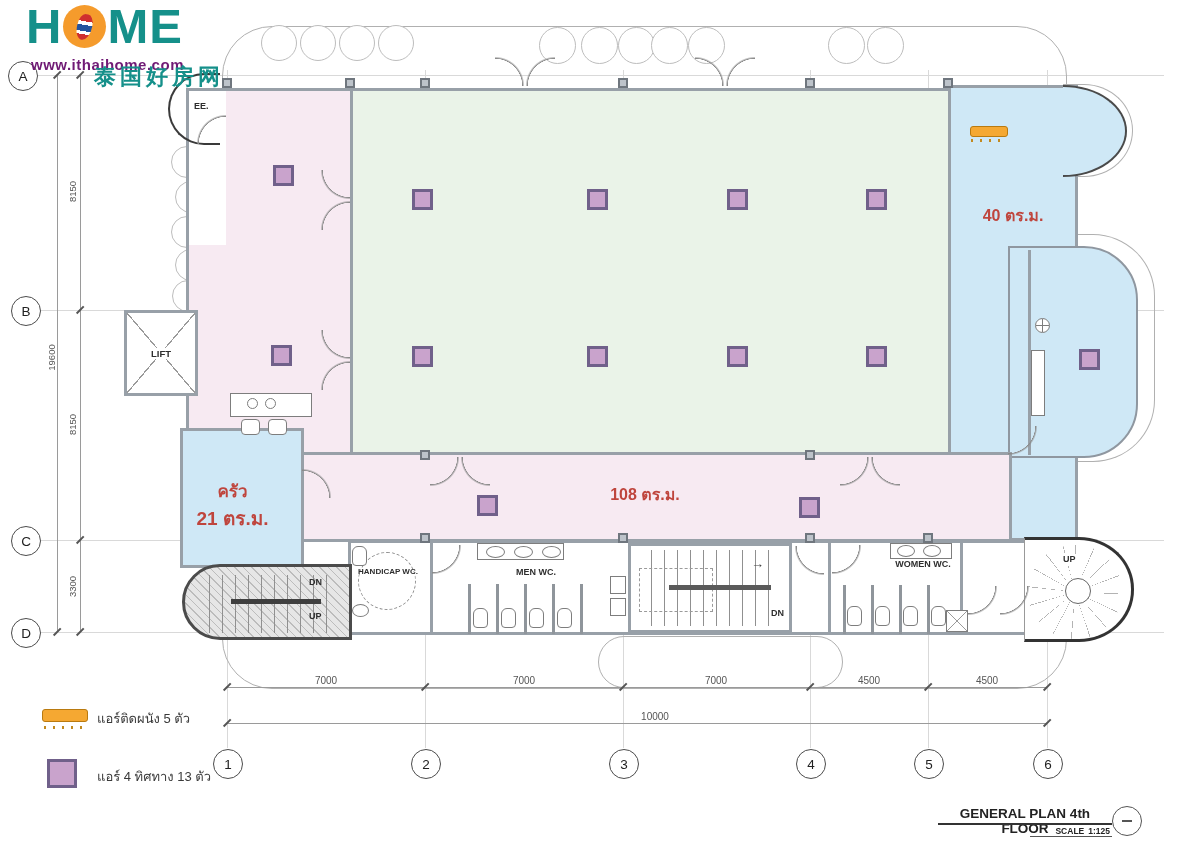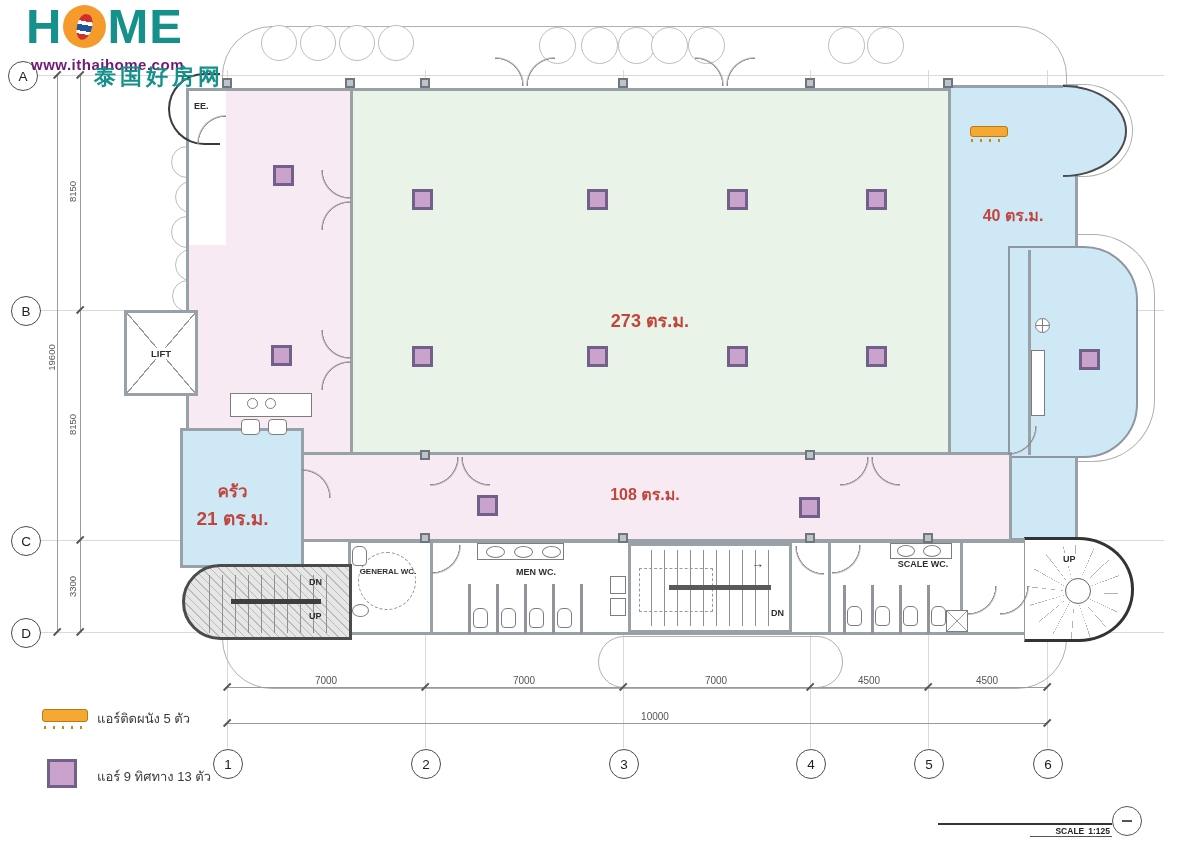--- a/index.html
+++ b/index.html
@@ -152,21 +152,21 @@
     <span class="bl" style="left:124px;top:44px;font-size:9px;">UP</span>
   </div>
 
   <div class="wv" style="left:430px;top:543px;height:89px;"></div>
   <div class="wv" style="left:828px;top:543px;height:89px;"></div>
   <div class="wv" style="left:960px;top:543px;height:89px;"></div>
 
   <div class="a" style="left:358px;top:552px;width:58px;height:58px;border:1.5px dashed #8f8f8f;border-radius:50%;"></div>
   <div class="seat" style="left:352px;top:546px;"></div>
   <div class="oval" style="left:352px;top:604px;width:15px;height:11px;"></div>
-  <div class="bl" style="left:352px;top:567px;width:72px;font-size:8px;text-align:center;line-height:1.3;">GENERAL WC.</div>
+  <div class="bl" style="left:352px;top:567px;width:72px;font-size:8px;text-align:center;line-height:1.3;">HANDICAP WC.</div>
 
   <div class="bl" style="left:505px;top:567px;width:62px;font-size:9px;text-align:center;">MEN WC.</div>
   <div class="fix" style="left:477px;top:543px;width:85px;height:15px;"></div>
   <div class="oval" style="left:486px;top:546px;width:17px;height:10px;"></div>
   <div class="oval" style="left:514px;top:546px;width:17px;height:10px;"></div>
   <div class="oval" style="left:542px;top:546px;width:17px;height:10px;"></div>
   <div class="stw" style="left:468px;top:584px;height:50px;"></div>
   <div class="stw" style="left:496px;top:584px;height:50px;"></div>
   <div class="stw" style="left:524px;top:584px;height:50px;"></div>
   <div class="stw" style="left:552px;top:584px;height:50px;"></div>
@@ -179,21 +179,21 @@
   <div class="fix" style="left:610px;top:598px;width:14px;height:16px;"></div>
 
   <div class="room" style="left:628px;top:543px;width:164px;height:90px;background:#fff;">
     <div class="a treads" style="left:20px;top:4px;width:124px;height:76px;"></div>
     <div class="a" style="left:8px;top:22px;width:74px;height:44px;border:1px dashed #9a9a9a;"></div>
     <div class="a" style="left:38px;top:39px;width:102px;height:5px;background:#5a5a5a;"></div>
     <span class="bl" style="left:120px;top:10px;font-size:13px;color:#444;">→</span>
     <span class="bl" style="left:140px;top:62px;font-size:9px;">DN</span>
   </div>
 
-  <div class="bl" style="left:885px;top:559px;width:76px;font-size:9px;text-align:center;">SCALE WC.</div>
+  <div class="bl" style="left:885px;top:559px;width:76px;font-size:9px;text-align:center;">WOMEN WC.</div>
   <div class="fix" style="left:890px;top:543px;width:60px;height:14px;"></div>
   <div class="oval" style="left:897px;top:545px;width:16px;height:10px;"></div>
   <div class="oval" style="left:923px;top:545px;width:16px;height:10px;"></div>
   <div class="stw" style="left:843px;top:585px;height:49px;"></div>
   <div class="stw" style="left:871px;top:585px;height:49px;"></div>
   <div class="stw" style="left:899px;top:585px;height:49px;"></div>
   <div class="stw" style="left:927px;top:585px;height:49px;"></div>
   <div class="seat" style="left:847px;top:606px;"></div>
   <div class="seat" style="left:875px;top:606px;"></div>
   <div class="seat" style="left:903px;top:606px;"></div>
@@ -216,21 +216,20 @@
   <div class="ac4" style="left:866px;top:346px;"></div>
   <div class="ac4" style="left:273px;top:165px;"></div>
   <div class="ac4" style="left:271px;top:345px;"></div>
   <div class="ac4" style="left:477px;top:495px;"></div>
   <div class="ac4" style="left:799px;top:497px;"></div>
   <div class="ac4" style="left:1079px;top:349px;"></div>
 
   <div class="acw" style="left:970px;top:126px;width:38px;height:11px;"></div>
   <div class="acwt" style="left:971px;top:139px;width:36px;"></div>
 
-  <div class="rl" style="left:575px;top:306px;width:150px;font-size:18px;">273 ตร.ม.</div>
   <div class="rl" style="left:570px;top:482px;width:150px;font-size:16px;">108 ตร.ม.</div>
   <div class="rl" style="left:185px;top:477px;width:95px;font-size:17px;">ครัว</div>
   <div class="rl" style="left:180px;top:503px;width:105px;font-size:19px;">21 ตร.ม.</div>
   <div class="rl" style="left:963px;top:203px;width:100px;font-size:16px;">40 ตร.ม.</div>
 
   <div class="bl" style="left:194px;top:101px;font-size:9px;">EE.</div>
 
   <div class="dline" style="left:57px;top:75px;width:1px;height:557px;"></div>
   <div class="dline" style="left:80px;top:75px;width:1px;height:557px;"></div>
   <div class="tick" style="left:75px;top:74px;"></div>
@@ -290,22 +289,23 @@
       <span>5</span>
     </div>
   <div class="bub" style="left:1033px;top:749px;">
       <span>6</span>
     </div>
 
   <div class="acw" style="left:42px;top:709px;width:46px;height:13px;"></div>
   <div class="acwt" style="left:44px;top:726px;width:42px;"></div>
   <div class="a" style="left:97px;top:708px;font-size:13px;color:#3a3a3a;">แอร์ติดผนัง 5 ตัว</div>
   <div class="a" style="left:47px;top:759px;width:30px;height:29px;background:#c9a3cc;border:3.5px solid #70608a;"></div>
-  <div class="a" style="left:97px;top:766px;font-size:13px;color:#3a3a3a;">แอร์ 9 ทิศทาง 13 ตัว</div>
-
+  <div class="a" style="left:97px;top:766px;font-size:13px;color:#3a3a3a;">แอร์ 4 ทิศทาง 13 ตัว</div>
+
+  <div class="a" style="left:938px;top:806px;width:174px;font-size:13.5px;font-weight:bold;color:#222;text-align:center;">GENERAL PLAN 4th FLOOR</div>
   <div class="a" style="left:938px;top:823px;width:174px;height:1.5px;background:#333;"></div>
   <div class="a" style="left:1010px;top:826px;width:100px;display:flex;gap:4px;justify-content:flex-end;font-size:8.5px;font-weight:bold;color:#222;">
     <span>SCALE</span>
     <span>1:125</span>
   </div>
   <div class="a" style="left:1030px;top:836px;width:82px;height:1px;background:#555;"></div>
   <div class="a" style="left:1112px;top:806px;width:30px;height:30px;border:1.5px solid #555;border-radius:50%;display:flex;align-items:center;justify-content:center;">
     <div style="width:10px;height:1.5px;background:#555;"></div>
   </div>
 

